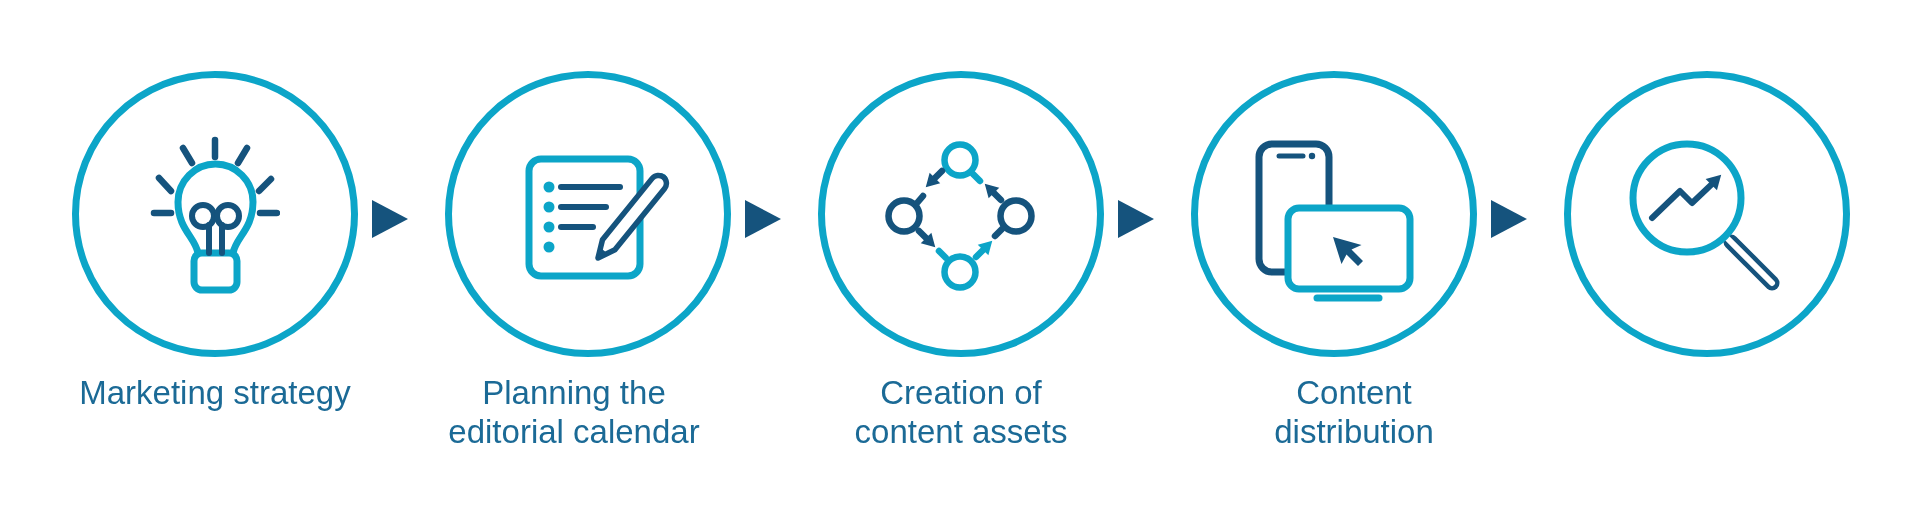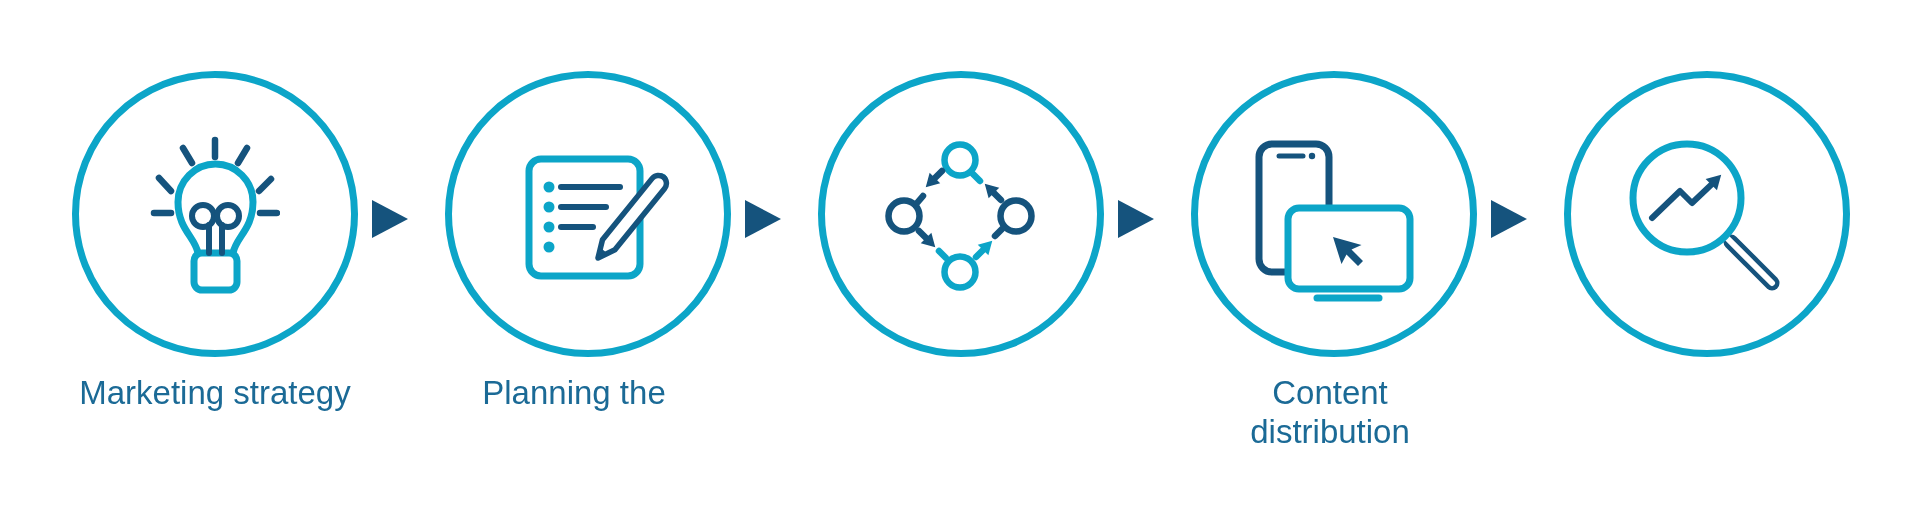--- a/index.html
+++ b/index.html
@@ -156,23 +156,26 @@
       </g>
     </g>
   </svg>
 
   <div class="label" style="left:28px">
     <div>Marketing strategy</div>
     <div></div>
   </div>
   <div class="label" style="left:387px">
     <div>Planning the</div>
+    <div>editorial calendar</div>
   </div>
   <div class="label" style="left:774px">
+    <div>Creation of</div>
+    <div>content assets</div>
   </div>
-  <div class="label" style="left:1143px">
+  <div class="label" style="left:1167px">
     <div>Content</div>
     <div>distribution</div>
   </div>
   <div class="label" style="left:1520px">
   </div>
 
 </div>
 
 </body></html>

